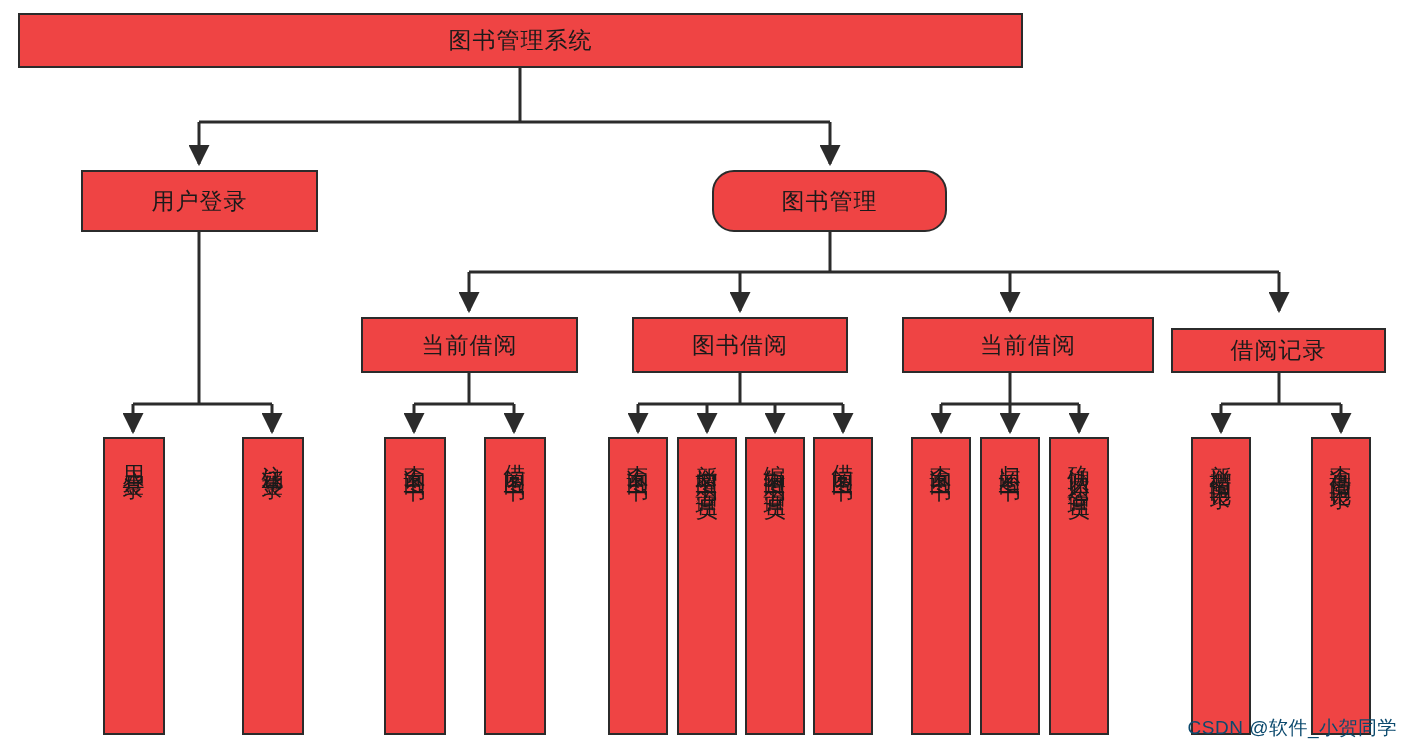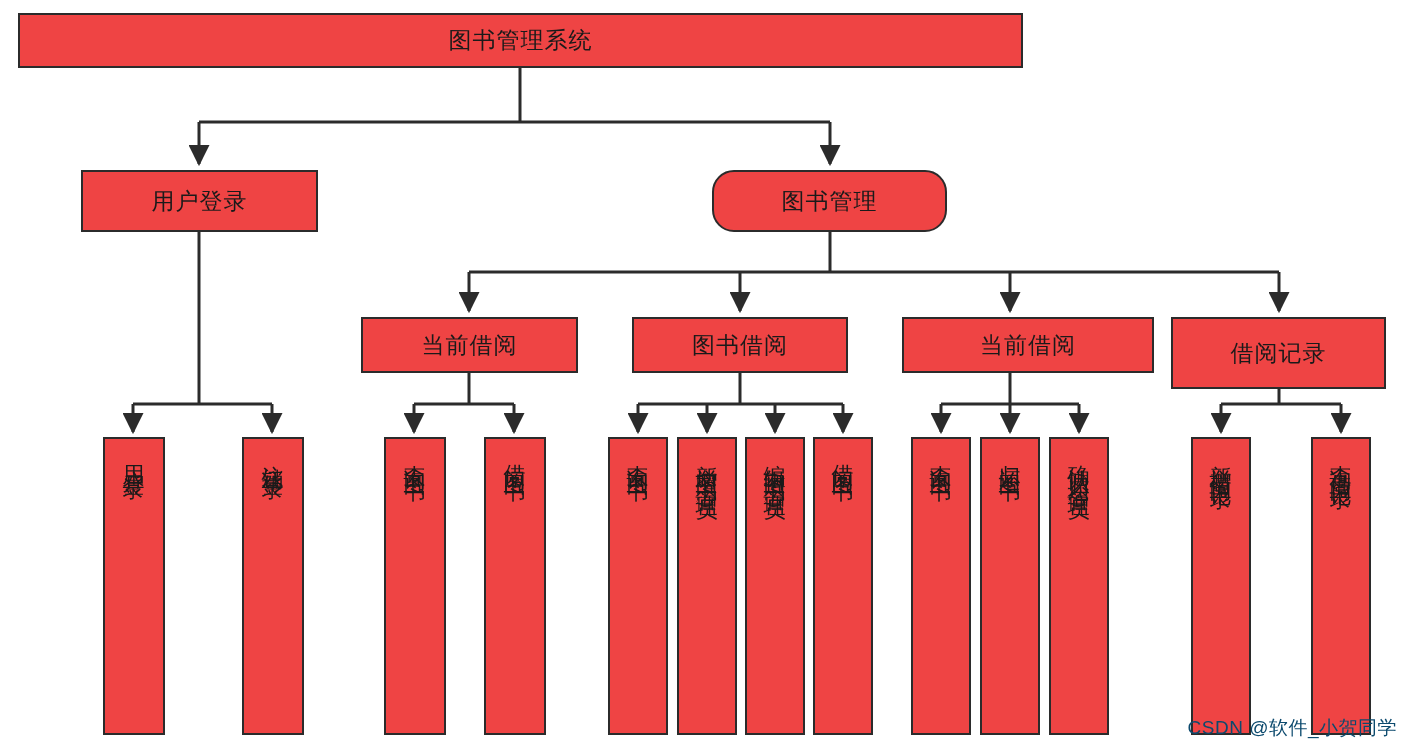--- a/index.html
+++ b/index.html
@@ -126,21 +126,21 @@
 
   <div class="node" style="left:361px;top:317px;width:217px;height:56px;">
     <span class="lbl">当前借阅</span>
   </div>
   <div class="node" style="left:632px;top:317px;width:216px;height:56px;">
     <span class="lbl">图书借阅</span>
   </div>
   <div class="node" style="left:902px;top:317px;width:252px;height:56px;">
     <span class="lbl">当前借阅</span>
   </div>
-  <div class="node" style="left:1171px;top:317px;width:215px;height:72px;">
+  <div class="node" style="left:1171px;top:328px;width:215px;height:45px;">
     <span class="lbl">借阅记录</span>
   </div>
 
   <div class="node vertical" style="left:103px;top:437px;width:62px;height:298px;">
     <span class="lbl">用户登录</span>
   </div>
   <div class="node vertical" style="left:242px;top:437px;width:62px;height:298px;">
     <span class="lbl">注销登录</span>
   </div>
 

